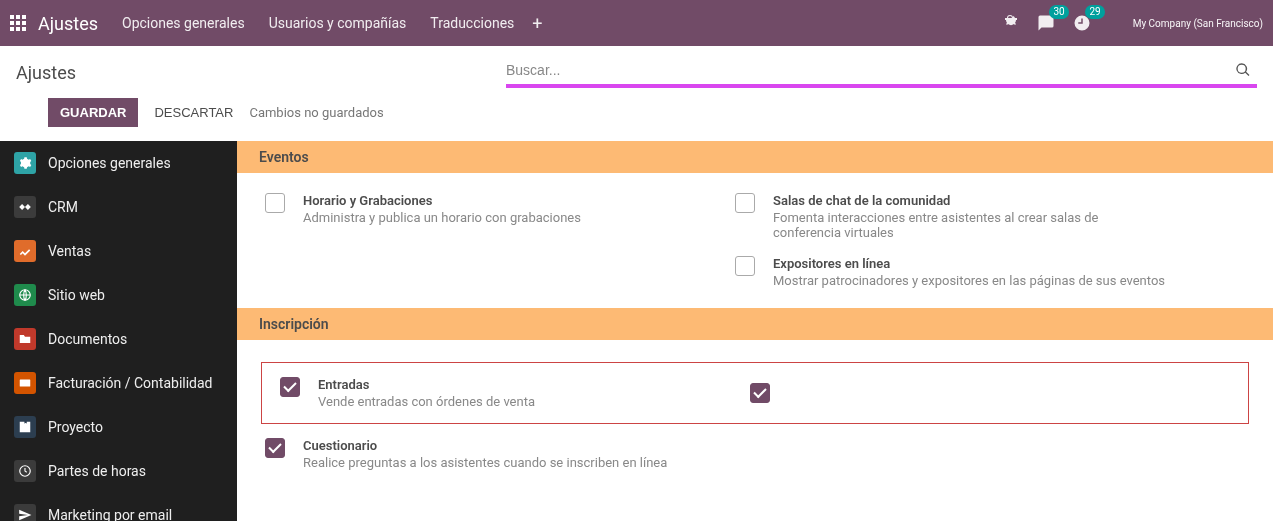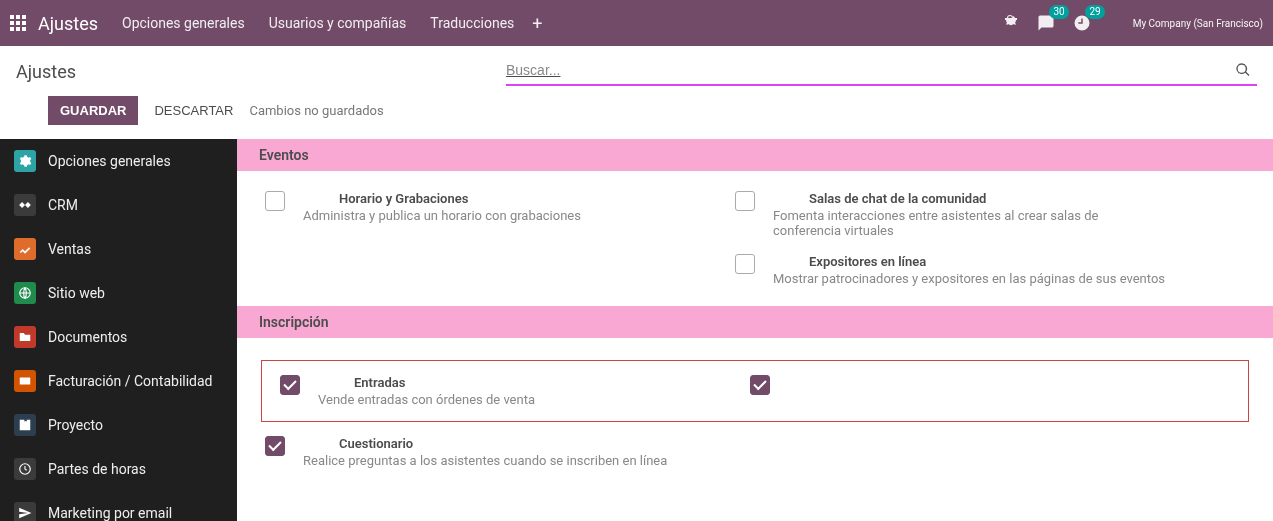--- a/index.html
+++ b/index.html
@@ -13,44 +13,44 @@
   .topbar .plus { font-size: 18px; margin-left: 18px; cursor: pointer; color: rgba(255,255,255,0.9); }
   .topbar .spacer { flex: 1; }
   .topbar .right { display: flex; align-items: center; gap: 18px; }
   .topbar .ic { position: relative; cursor: pointer; display: flex; align-items: center; justify-content: flex-end; }
   .topbar .badge { position: absolute; top: -9px; right: -14px; background: #00A09D; color: #fff; border-radius: 8px; font-size: 10px; padding: 0 4px; line-height: 14px; }
   .topbar .company { font-size: 10px; color: rgba(255,255,255,0.95); cursor: pointer; padding-left: 24px; }
   .topbar .avatar { width: 26px; height: 26px; border-radius: 50%; background: radial-gradient(circle at 40% 35%, #f3c9a4 30%, #7a5036 70%); }
   .topbar .user { display: flex; align-items: center; gap: 8px; cursor: pointer; }
   .subhead { display: flex; align-items: center; padding: 10px 16px 0 16px; }
   .subhead .title { font-size: 18px; color: #4c4c4c; }
-  .subhead .search-wrap { flex:1; display:flex; align-items:center; margin-left: 430px; border-bottom: 2px solid #d946ef; text-decoration: underline; }
+  .subhead .search-wrap { flex:1; display:flex; align-items:center; margin-left: 430px; border-bottom: 4px solid #d946ef; }
   .subhead .search { flex:1; border:none; outline:none; padding:6px 0; font-size: 14px; color:#666; }
   .subhead .search::placeholder { color:#888; }
   .subhead .mag { color:#666; cursor:pointer; padding:0 6px; }
   .actionrow { display:flex; align-items:center; gap: 16px; padding: 10px 16px 14px 16px; margin-left: 32px; }
   .btn-primary { background:#714B67; color:#fff; border:none; padding: 7px 12px; font-size: 13px; font-weight: 600; cursor:pointer; }
   .btn-secondary { background:none; border:none; color:#4c4c4c; font-size:13px; font-weight:500; cursor:pointer; }
   .dirty { color:#777; font-size:13px; }
   .body { display:flex; }
   .sidebar { width: 237px; background:#1f1f1f; color:#eee; }
   .sidebar .item { display:flex; align-items:center; gap:12px; padding: 11px 14px; cursor:pointer; font-size: 14px; }
   .sidebar .iconbox { width:22px; height:22px; border-radius:3px; display:flex; align-items:center; justify-content:center; flex-shrink:0; }
   .content { flex:1; padding: 0 0 40px 0; }
-  .section-head { background:#f9a8d4; font-weight:600; padding: 8px 22px; font-size: 14px; color:#4c4c4c; }
+  .section-head { background:#fdba74; font-weight:600; padding: 8px 22px; font-size: 14px; color:#4c4c4c; }
   .section-body { padding: 12px 10px; }
   .cols { display:flex; }
   .col { width: 470px; }
   .opt { display:flex; padding: 8px 18px; gap: 18px; }
   .cb { width:20px; height:20px; border:1px solid #aaa; border-radius:3px; cursor:pointer; flex-shrink:0; display:flex; align-items:center; justify-content:center; }
   .cb.checked { background:#714B67; border-color:#714B67; }
   .cb.checked::after { content:""; width:10px; height:5px; border-left:2px solid #fff; border-bottom:2px solid #fff; transform: rotate(-45deg); margin-top:-3px; }
-  .opt .txt .h { font-weight:600; color:#4c4c4c;margin-left:36px; }
+  .opt .txt .h { font-weight:600; color:#4c4c4c; }
   .opt .txt .d { color:#888; margin-top:2px; }
-  .hl-row { border:1px solid #c44; margin: 10px 14px 6px 14px; display:flex; padding: 6px 0; }
+  .hl-row { border:1px solid #c44; margin: 10px 14px 6px 14px; display:flex; padding: 6px 0; align-items: center; }
   svg { display:block; }
 </style>
 </head>
 <body>
 
 <div class="topbar">
   <div class="apps-icon">
       <span></span>
       <span></span>
       <span></span>

